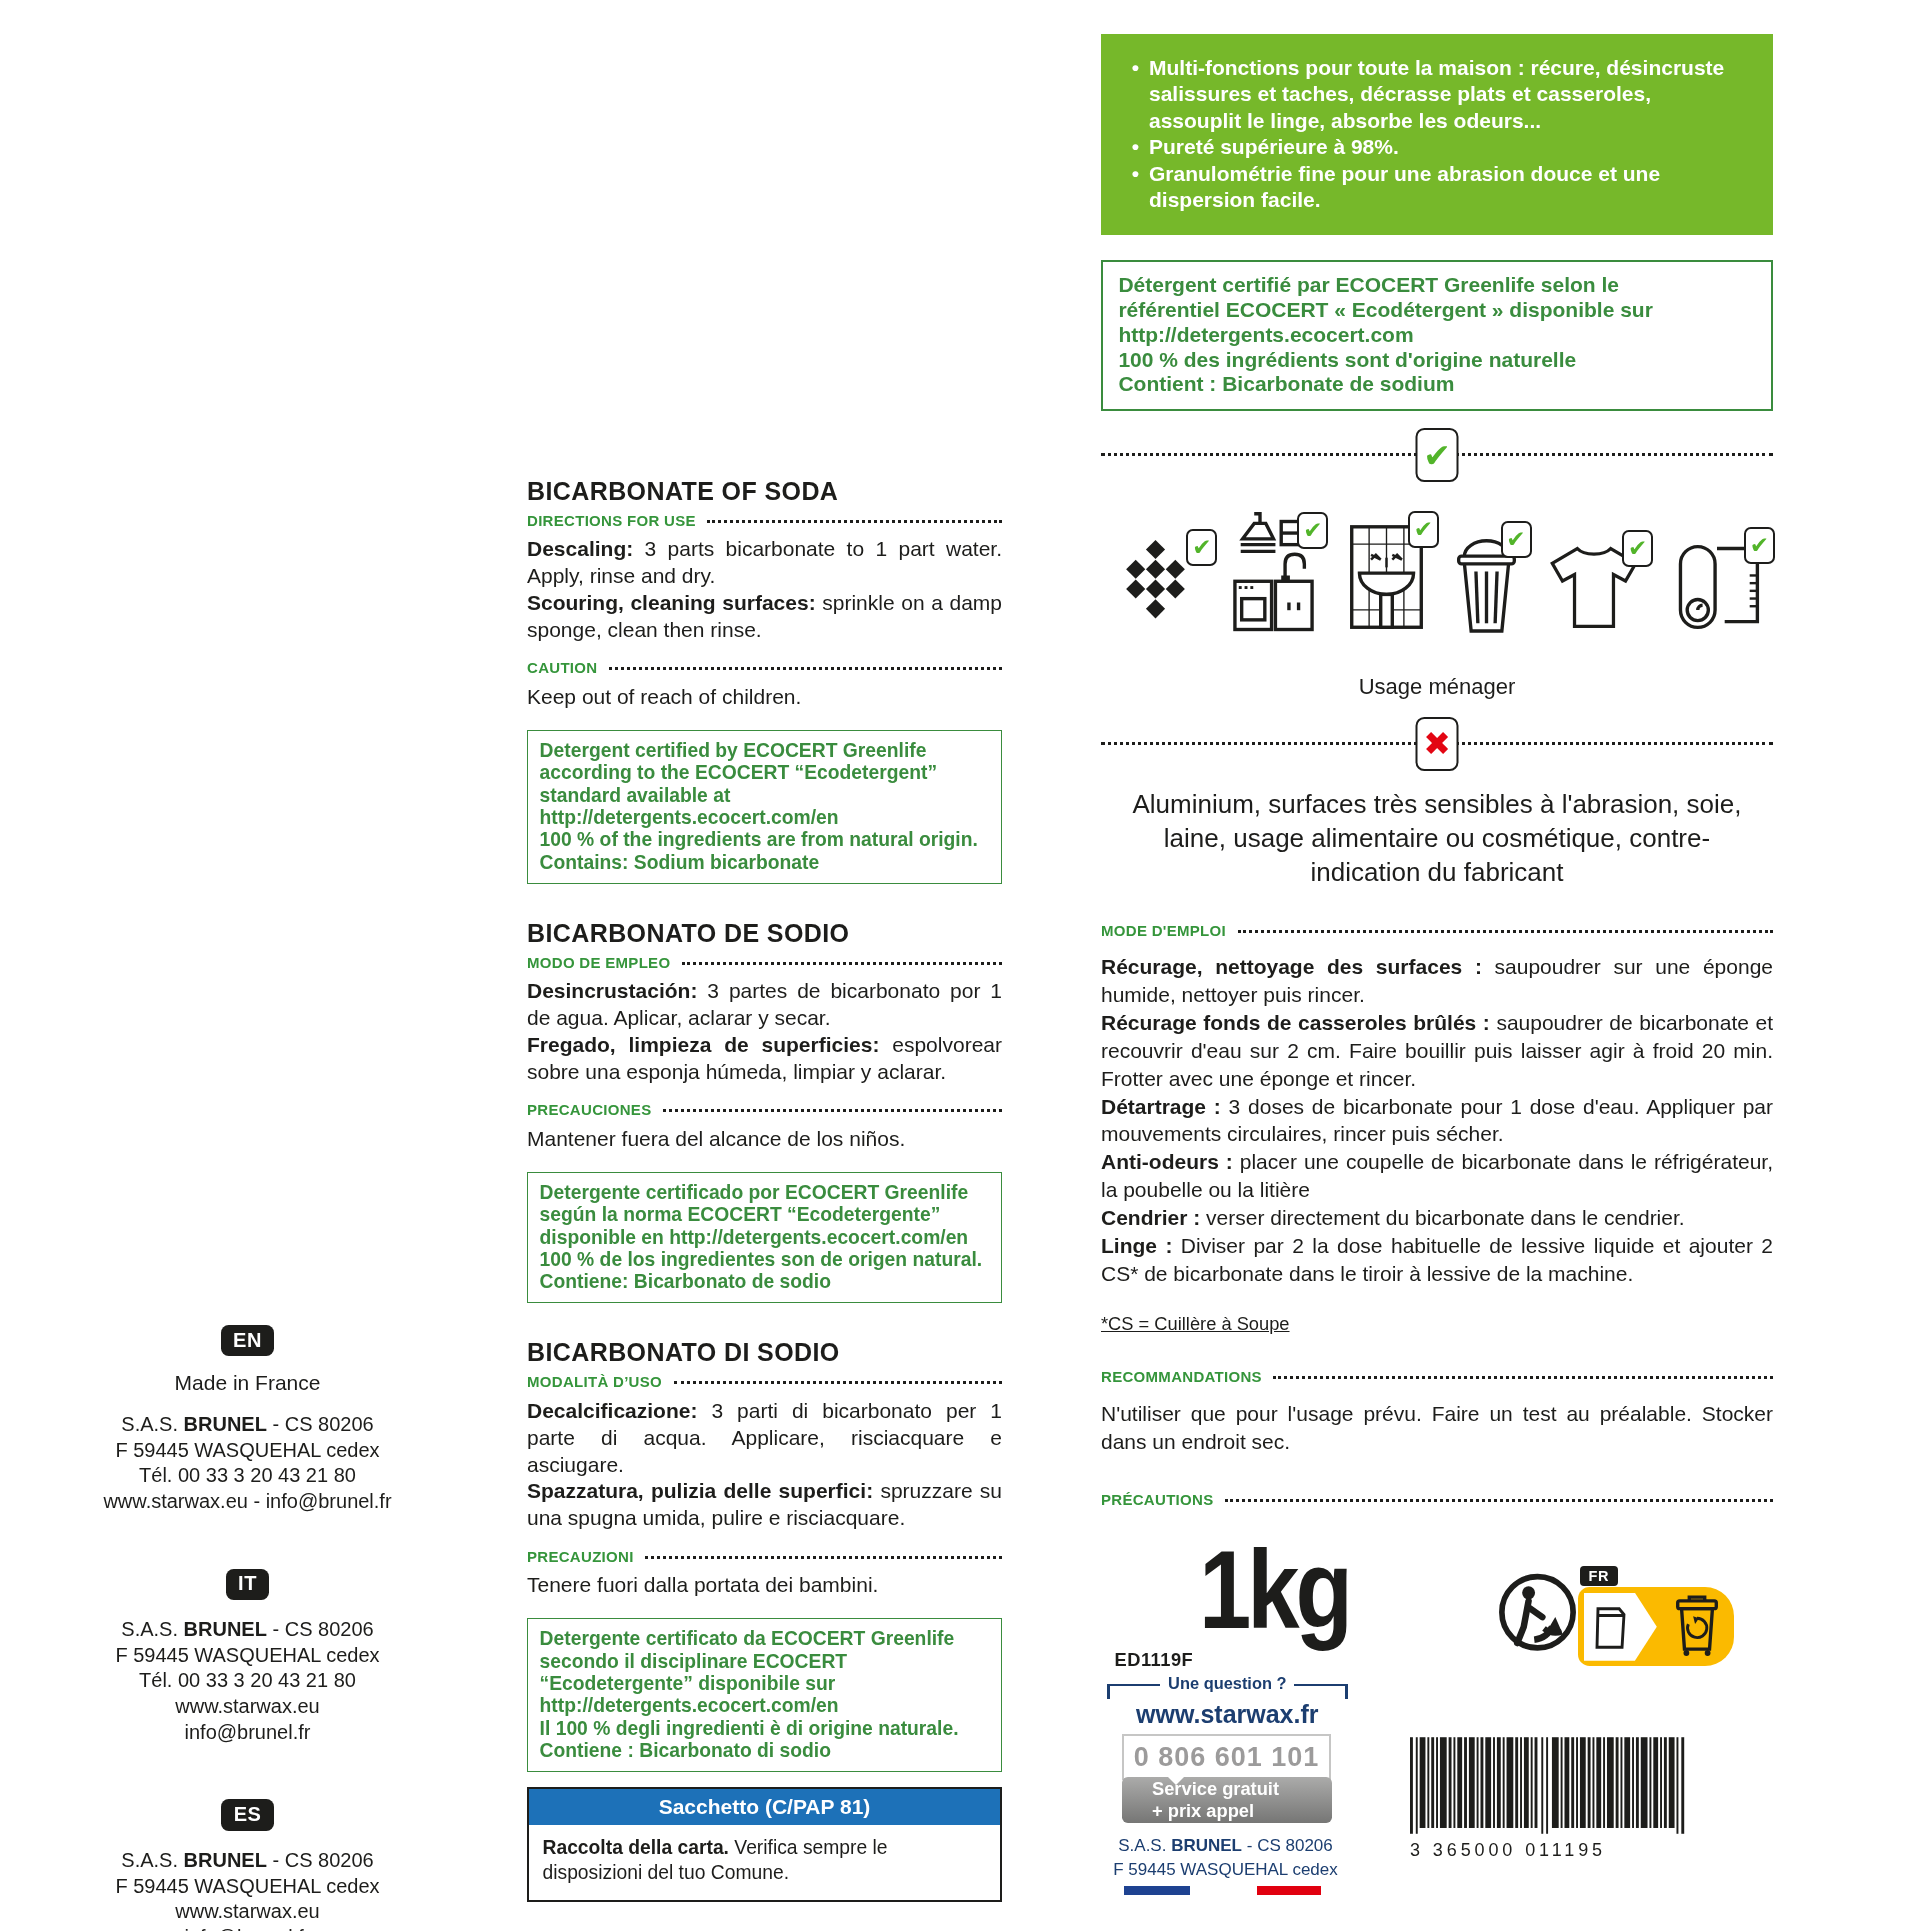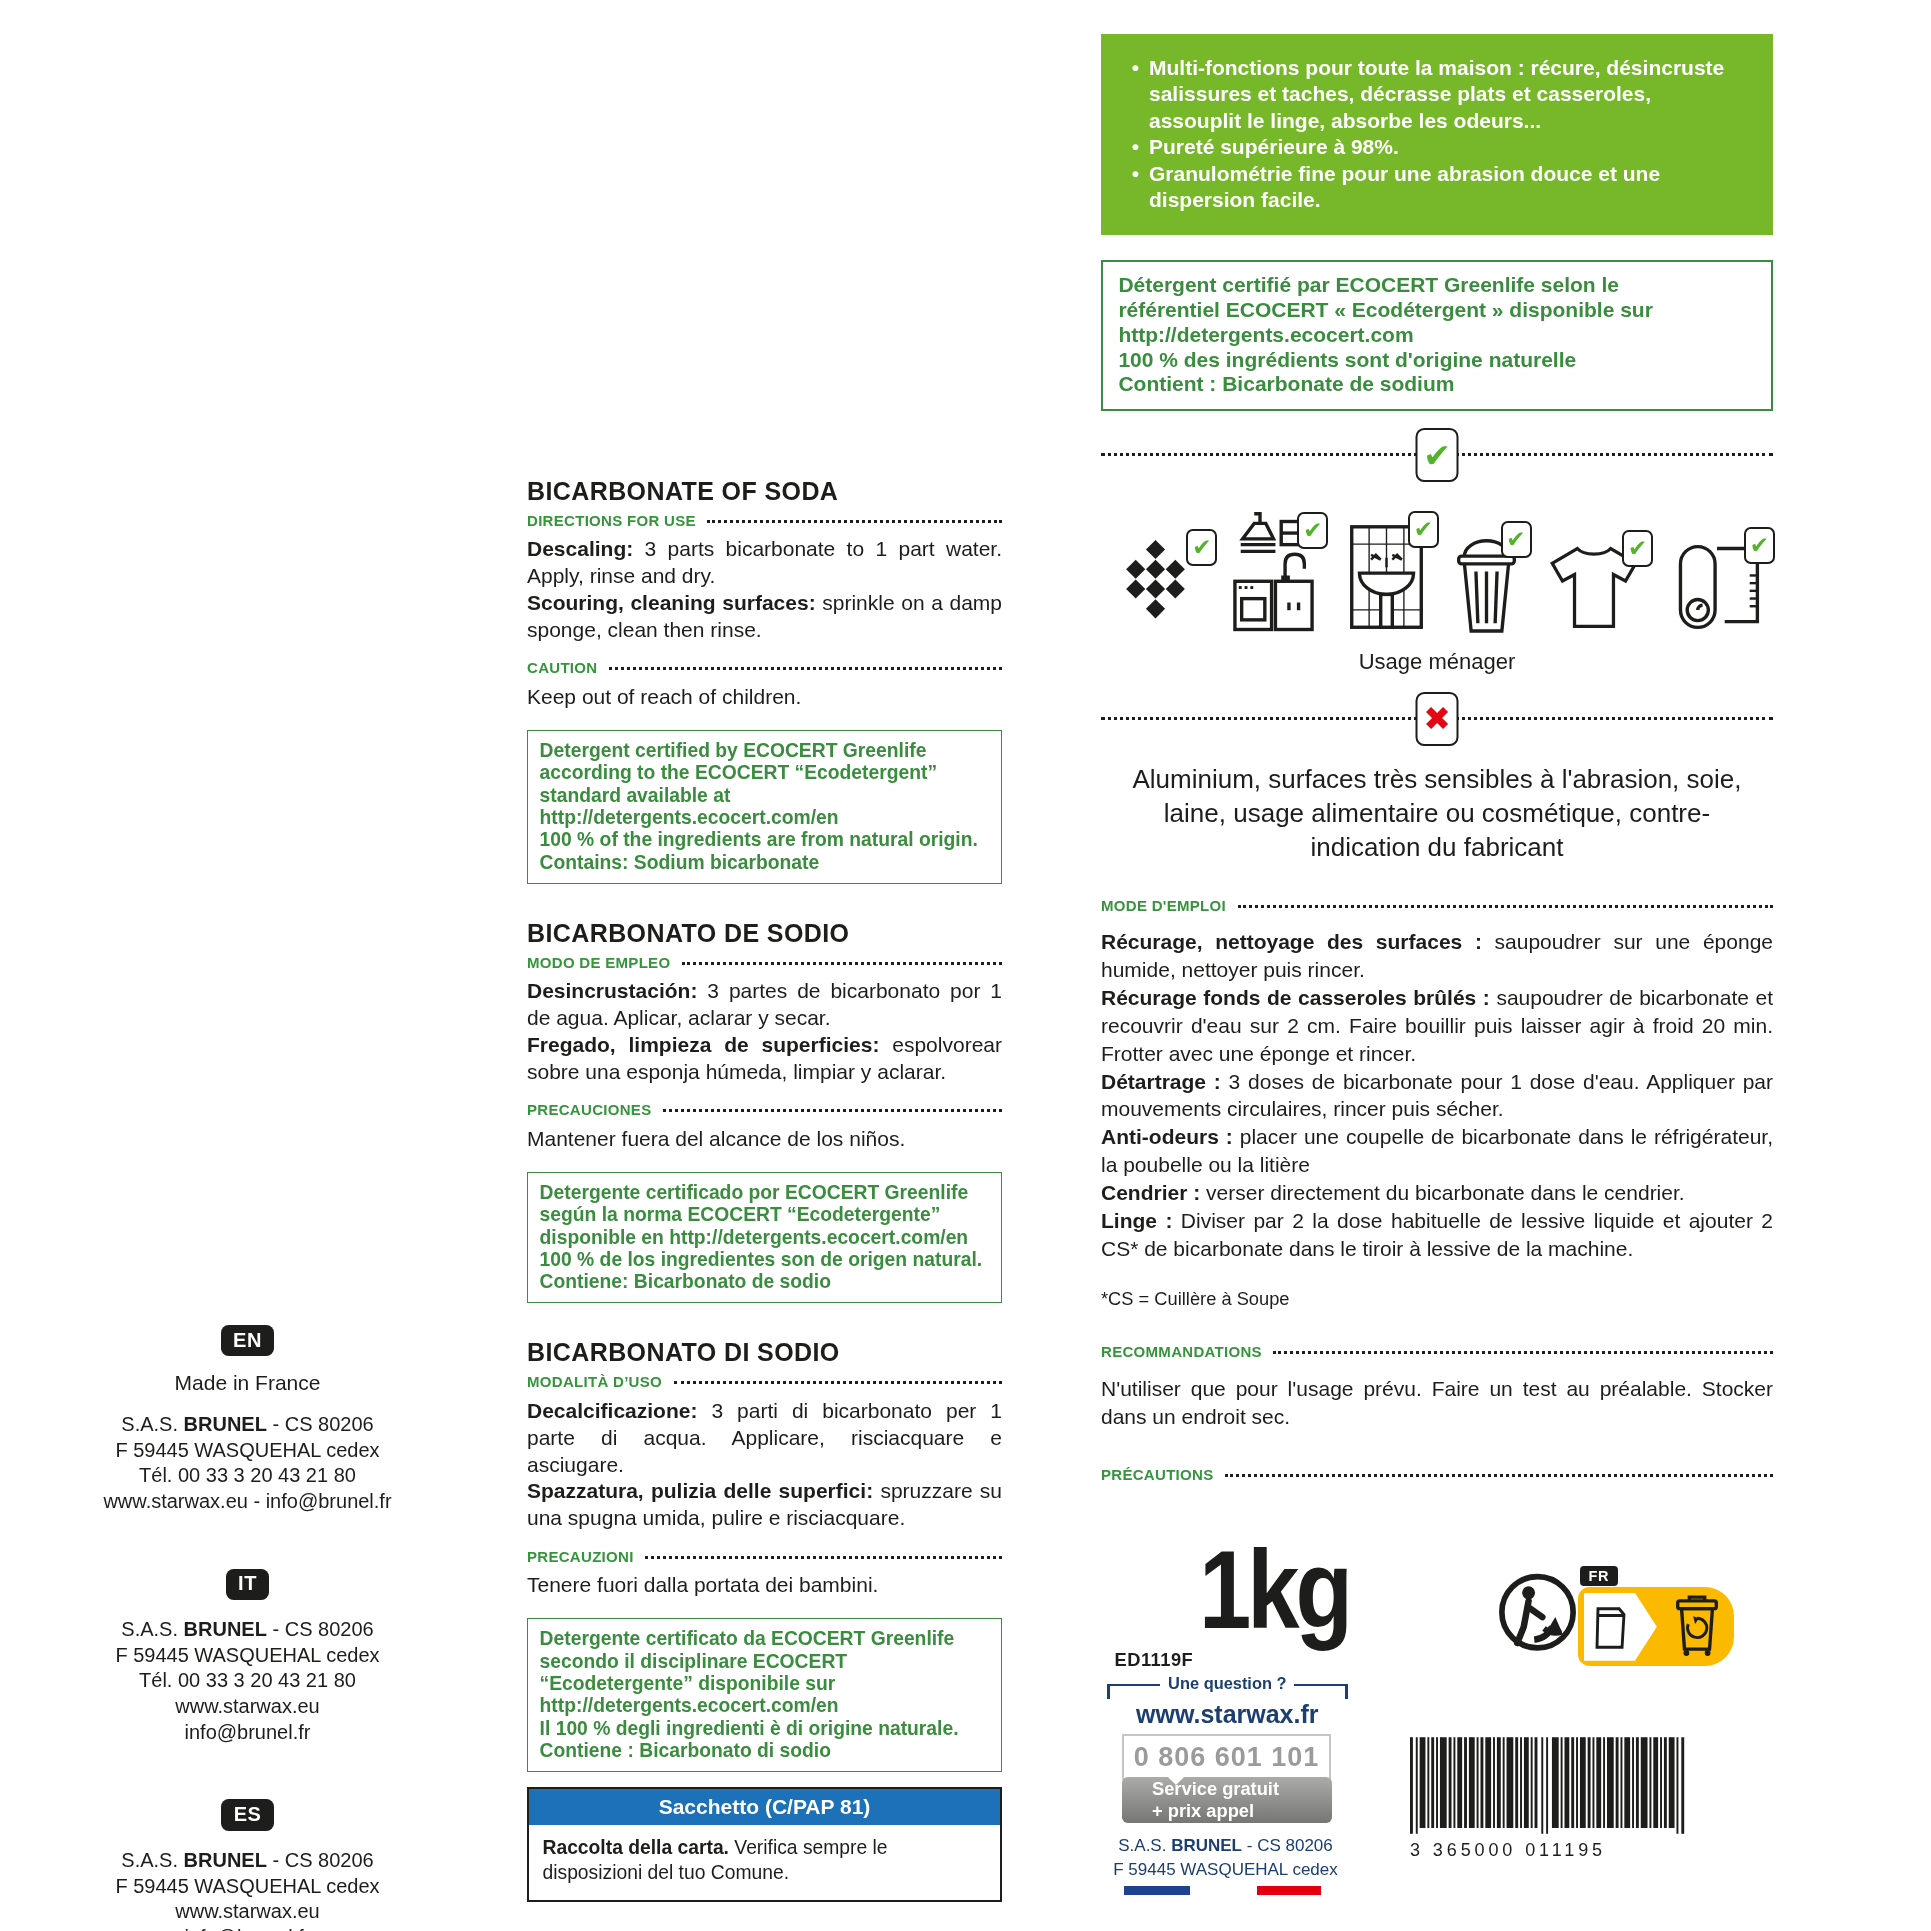--- a/index.html
+++ b/index.html
@@ -56,28 +56,28 @@
            display:flex;align-items:center;justify-content:center;font-weight:700;font-size:33px;line-height:1;}
   .markbox.check::before{content:"✔";color:#52b42a;}
   .markbox.xmark::before{content:"✖";color:var(--red);}
 
   .icons{display:flex;justify-content:space-between;align-items:flex-end;margin:13.5px 5.8px 0;height:145px;}
   .iconbox{position:relative;}
   .iconbox svg{display:block;}
   .chk{position:absolute;top:-7.7px;right:-13.5px;width:27px;height:33px;background:#fff;
        border:2.9px solid var(--dark);border-radius:6.8px;display:flex;align-items:center;justify-content:center;}
   .chk::before{content:"✔";color:#52b42a;font-weight:700;font-size:23px;line-height:1;}
-  .usage-label{text-align:center;font-size:22px;margin-top:6px;}
+  .usage-label{text-align:center;font-size:22px;margin-top:31px;}
 
   .restrict{font-size:26px;line-height:1.32;text-align:center;width:628px;margin:13.5px auto 0;}
 
   .fr-head{margin-top:33px;}
   .mode-item{font-size:21px;line-height:1.33;margin:0;}
   .mode-wrap{margin-top:13.5px;}
-  .footnote{font-size:18.3px;margin-top:25px;}
+  .footnote{font-size:18.3px;margin-top:25px;text-decoration:underline;}
   .rec-head{margin-top:33px;}
   .rec-text{font-size:21px;line-height:1.33;margin-top:15.4px;}
   .prec-head{margin-top:35px;}
   .prec-text{font-size:21px;margin-top:15.4px;}
 
   
   .br{position:absolute;left:1101px;top:1527px;width:714px;height:396px;}
   .weight{position:absolute;left:98px;top:-1.9px;font-size:112px;font-weight:700;letter-spacing:-4.8px;
           transform:scaleX(.84);transform-origin:left top;}
   .ref{position:absolute;left:13.5px;top:122px;font-size:18.3px;font-weight:700;letter-spacing:0.5px;}

